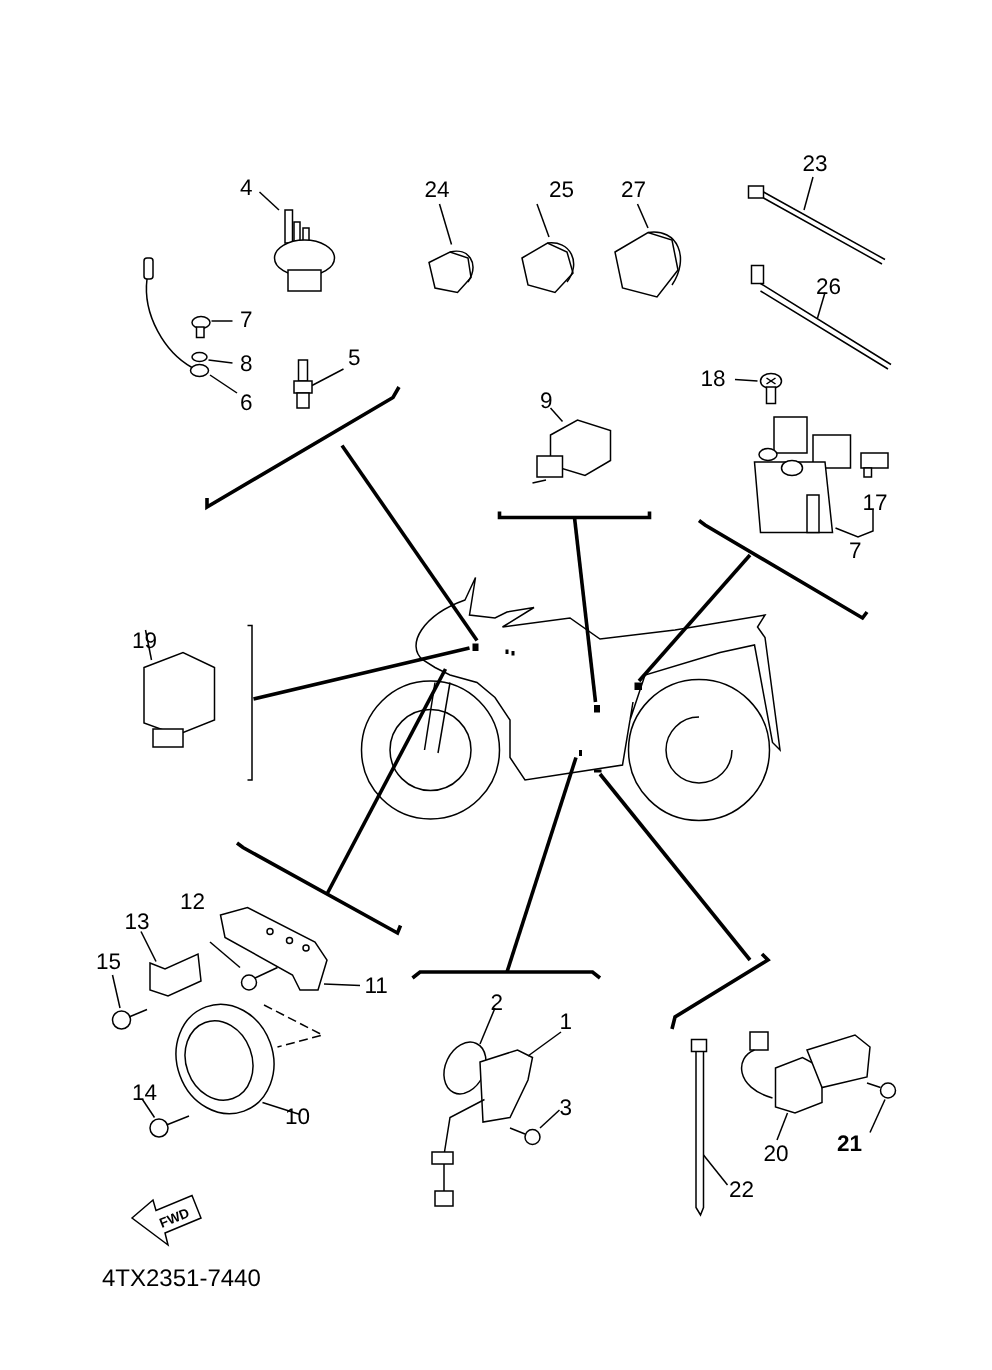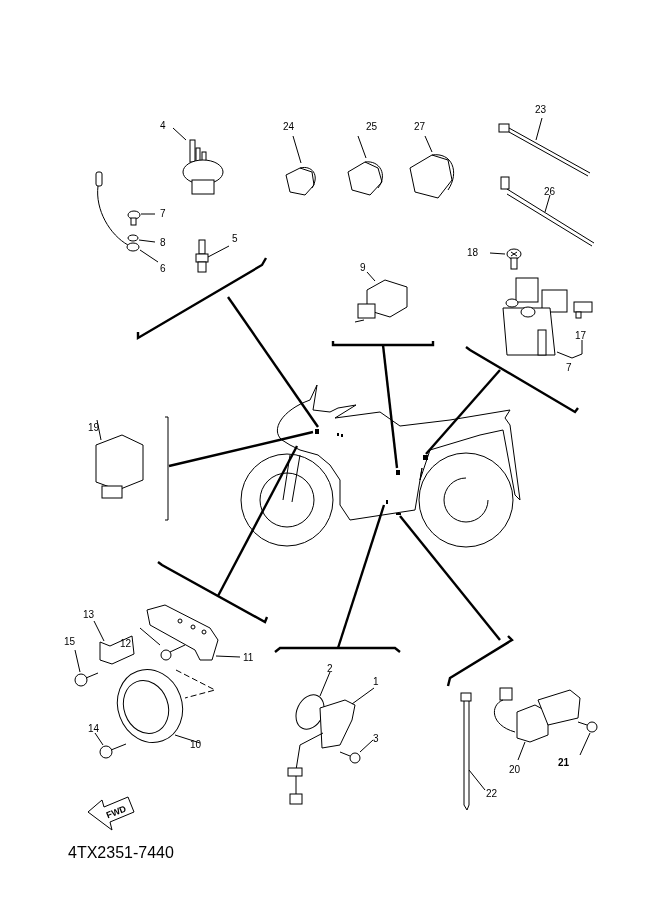--- a/index.html
+++ b/index.html
@@ -1,18 +1,18 @@
 <!DOCTYPE html>
 <html><head>
 <meta charset="utf-8">
 <style>
   html, body { margin:0; padding:0; background:#ffffff; }
   body { width:661px; height:913px; position:relative; overflow:hidden; font-family:"Liberation Sans", sans-serif; }
   #diagram { position:absolute; left:0; top:0; width:661px; height:913px; }
-  .lbl { position:absolute; font-size:10px; color:#000; line-height:12px; font-family:"Liberation Sans", sans-serif; }
+  .lbl { position:absolute; font-size:15px; color:#000; line-height:12px; font-family:"Liberation Sans", sans-serif; }
   .code { position:absolute; font-size:16px; color:#000; font-family:"Liberation Sans", sans-serif; left:68px; top:844px; }
   svg .t { fill:none; stroke:#000; stroke-width:1; }
   svg .k { fill:none; stroke:#000; stroke-width:2.4; }
   svg .f { fill:#000; stroke:none; }
   svg .w { fill:#fff; stroke:#000; stroke-width:1; }
   .fwd { font-family:"Liberation Sans", sans-serif; font-size:9px; font-weight:bold; }
 </style>
 </head>
 <body>
 
@@ -226,21 +226,21 @@
 <div class="lbl" style="left:327px;top:663px;">2</div>
 <div class="lbl" style="left:373px;top:733px;">3</div>
 <div class="lbl" style="left:160px;top:120px;">4</div>
 <div class="lbl" style="left:232px;top:233px;">5</div>
 <div class="lbl" style="left:160px;top:263px;">6</div>
 <div class="lbl" style="left:160px;top:208px;">7</div>
 <div class="lbl" style="left:160px;top:237px;">8</div>
 <div class="lbl" style="left:360px;top:262px;">9</div>
 <div class="lbl" style="left:190px;top:739px;">10</div>
 <div class="lbl" style="left:243px;top:652px;">11</div>
-<div class="lbl" style="left:120px;top:638px;">12</div>
+<div class="lbl" style="left:120px;top:596px;">12</div>
 <div class="lbl" style="left:83px;top:609px;">13</div>
 <div class="lbl" style="left:88px;top:723px;">14</div>
 <div class="lbl" style="left:64px;top:636px;">15</div>
 <div class="lbl" style="left:566px;top:362px;">7</div>
 <div class="lbl" style="left:575px;top:330px;">17</div>
 <div class="lbl" style="left:467px;top:247px;">18</div>
 <div class="lbl" style="left:88px;top:422px;">19</div>
 <div class="lbl" style="left:509px;top:764px;">20</div>
 <div class="lbl" style="left:558px;top:757px;font-weight:bold;">21</div>
 <div class="lbl" style="left:486px;top:788px;">22</div>

